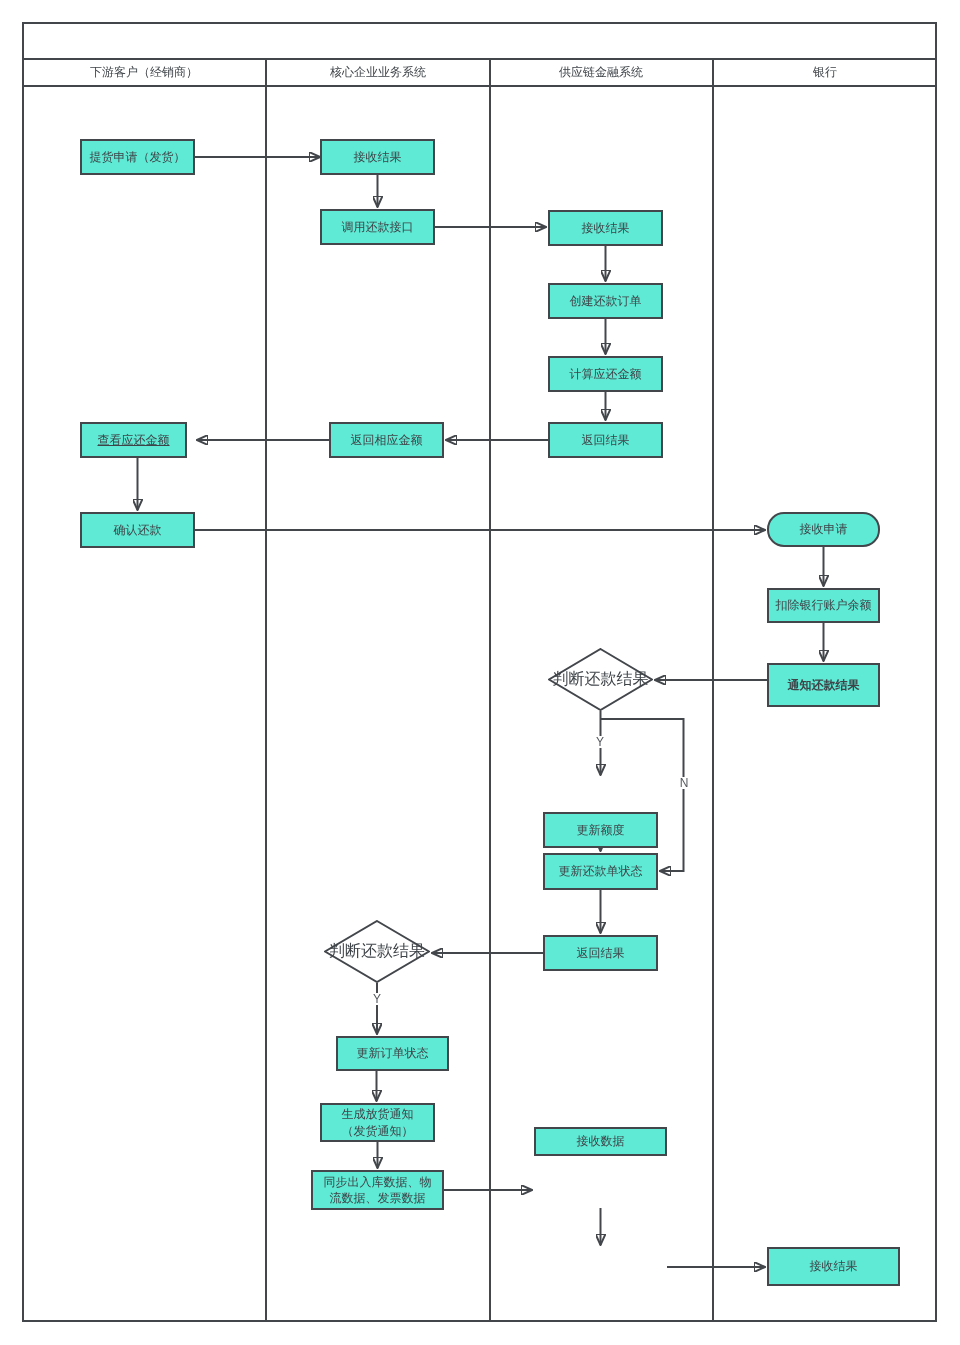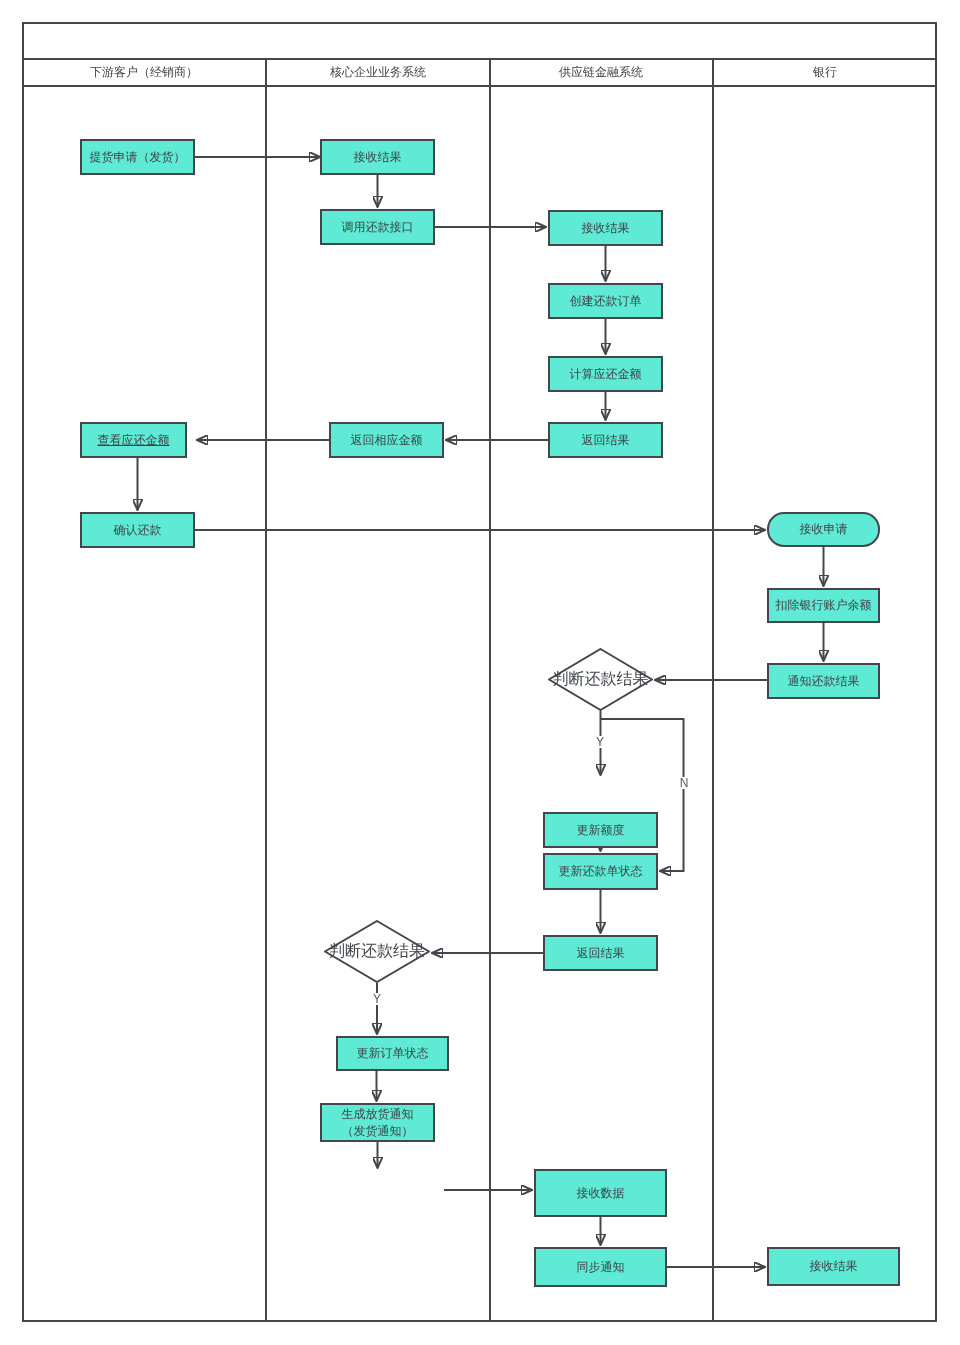--- a/index.html
+++ b/index.html
@@ -84,41 +84,42 @@
   <div class="diamond" style="left:324px;top:920px;width:106px;height:63px;">
     <svg width="106" height="63">
       <polygon points="53,1 105,31.5 53,62 1,31.5" fill="#fff" stroke="#43474c" stroke-width="2"></polygon>
     </svg>
     <span class="dlabel">判断还款结果</span>
   </div>
 
   <div class="node" style="left:336px;top:1036px;width:113px;height:35px;">更新订单状态</div>
   <div class="node" style="left:320px;top:1103px;width:115px;height:39px;">生成放货通知
 （发货通知）</div>
+  <div class="node" style="left:311px;top:1170px;width:133px;height:40px;">同步出入库数据、物
+流数据、发票数据</div>
 
   <div class="node" style="left:548px;top:210px;width:115px;height:36px;">接收结果</div>
   <div class="node" style="left:548px;top:283px;width:115px;height:36px;">创建还款订单</div>
   <div class="node" style="left:548px;top:356px;width:115px;height:36px;text-align:center;">计算应还金额</div>
   <div class="node" style="left:548px;top:422px;width:115px;height:36px;">返回结果</div>
 
   <div class="diamond" style="left:548px;top:648px;width:105px;height:63px;">
     <svg width="105" height="63">
       <polygon points="52.5,1 104,31.5 52.5,62 1,31.5" fill="#fff" stroke="#43474c" stroke-width="2"></polygon>
     </svg>
     <span class="dlabel">判断还款结果</span>
   </div>
 
   <div class="node" style="left:543px;top:812px;width:115px;height:36px;">更新额度</div>
   <div class="node" style="left:543px;top:853px;width:115px;height:37px;">更新还款单状态</div>
   <div class="node" style="left:543px;top:935px;width:115px;height:36px;">返回结果</div>
-  <div class="node" style="left:534px;top:1169px;width:133px;height:48px;">接收数据</div>
-  <div class="node" style="left:534px;top:1247px;width:133px;height:40px;">同步通知</div>
+  <div class="node" style="left:534px;top:1127px;width:133px;height:29px;">接收数据</div>
 
   <div class="node" style="left:767px;top:512px;width:113px;height:35px;border-radius:17px;">接收申请</div>
   <div class="node" style="left:767px;top:588px;width:113px;height:35px;">扣除银行账户余额</div>
-  <div class="node" style="left:767px;top:663px;width:113px;height:36px;">通知还款结果</div>
+  <div class="node" style="left:767px;top:663px;width:113px;height:44px;font-weight:bold;">通知还款结果</div>
   <div class="node" style="left:767px;top:1247px;width:133px;height:39px;">接收结果</div>
 
   <div class="branch-label" style="left:600px;top:742px;">Y</div>
   <div class="branch-label" style="left:684px;top:783px;">N</div>
   <div class="branch-label" style="left:377px;top:999px;">Y</div>
 
 </div>
 
 </body></html>

